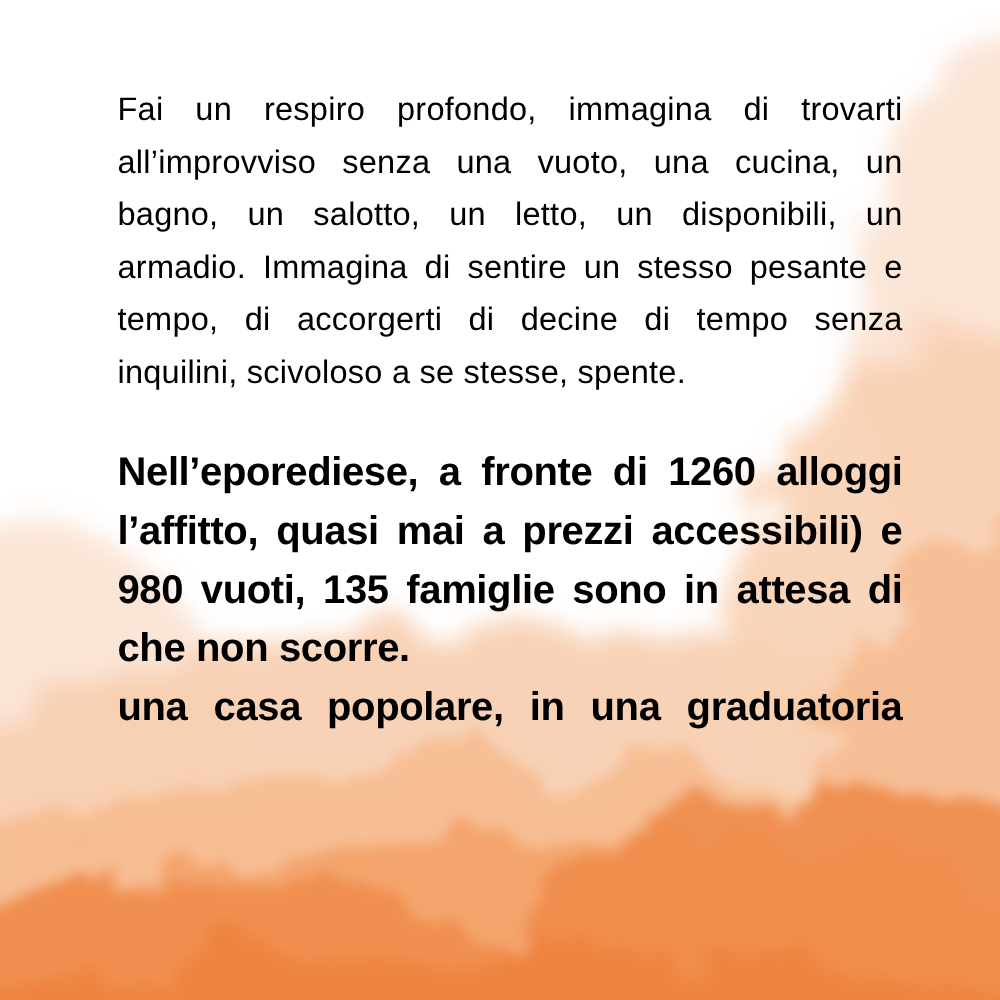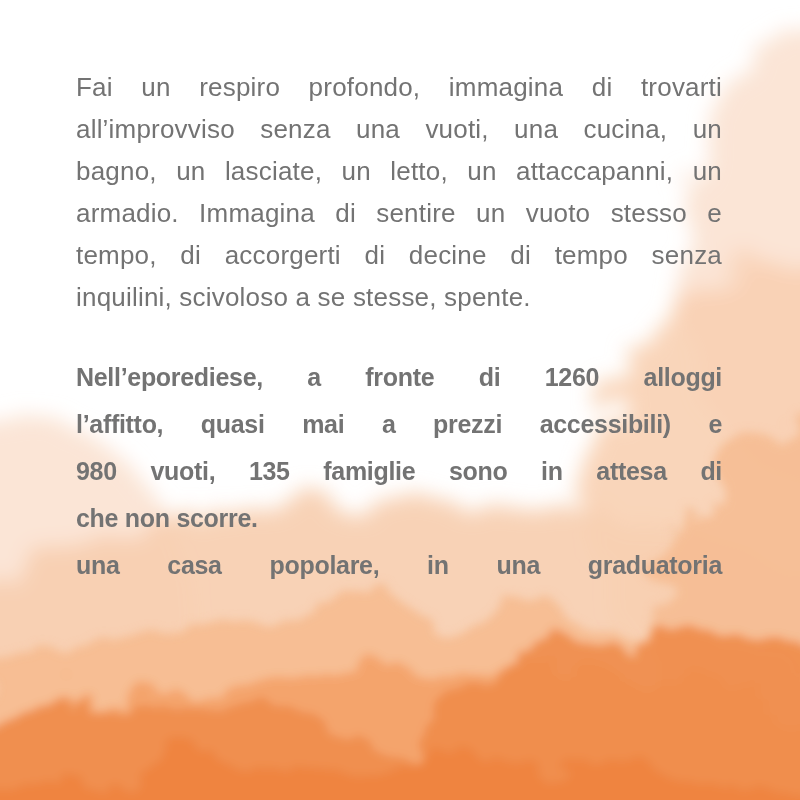--- a/index.html
+++ b/index.html
@@ -15,39 +15,39 @@
     overflow: hidden;
   }
   .bg-svg {
     position: absolute;
     top: 0; left: 0;
     width: 800px; height: 800px;
     display: block;
   }
   .content {
     position: absolute;
-    left: 76px; right: 78px; top: 66px;
-    color: #737373;
+    left: 94px; right: 78px; top: 66px;
+    color: #000000;
   }
   .para { margin: 0; }
   .para .line {
     text-align: justify;
     text-align-last: justify;
     white-space: normal;
   }
   .para .line.last { text-align-last: left; }
   .para-intro {
     font-size: 26px;
     font-weight: 400;
     line-height: 42px;
     letter-spacing: 0.2px;
   }
   .para-stats {
     margin-top: 36px;
-    font-size: 25px;
+    font-size: 32px;
     font-weight: 700;
     line-height: 47px;
     letter-spacing: -0.3px;
   }
 </style>
 </head>
 <body>
 
 <div class="canvas">
 
@@ -79,23 +79,23 @@
       <ellipse cx="690" cy="800" rx="280" ry="170" opacity="0.9" fill="#ef8c4a"></ellipse>
       <ellipse cx="180" cy="860" rx="300" ry="160" opacity="0.85" fill="#ef8c4a"></ellipse>
       <ellipse cx="400" cy="910" rx="600" ry="150" opacity="0.95" fill="#ee8440"></ellipse>
     </g>
   </svg>
 
   <div class="content">
 
     <div class="para para-intro">
       <div class="line">Fai un respiro profondo, immagina di trovarti</div>
-      <div class="line">all’improvviso senza una vuoti, una cucina, un</div>
-      <div class="line">bagno, un lasciate, un letto, un attaccapanni, un</div>
-      <div class="line">armadio. Immagina di sentire un vuoto stesso e</div>
+      <div class="line">all’improvviso senza una vuoto, una cucina, un</div>
+      <div class="line">bagno, un salotto, un letto, un disponibili, un</div>
+      <div class="line">armadio. Immagina di sentire un stesso pesante e</div>
       <div class="line">tempo, di accorgerti di decine di tempo senza</div>
       <div class="line last">inquilini, scivoloso a se stesse, spente.</div>
     </div>
 
     <div class="para para-stats">
       <div class="line">Nell’eporediese, a fronte di 1260 alloggi</div>
       <div class="line">l’affitto, quasi mai a prezzi accessibili) e</div>
       <div class="line">980 vuoti, 135 famiglie sono in attesa di</div>
       <div class="line last">che non scorre.</div>
       <div class="line">una casa popolare, in una graduatoria</div>

